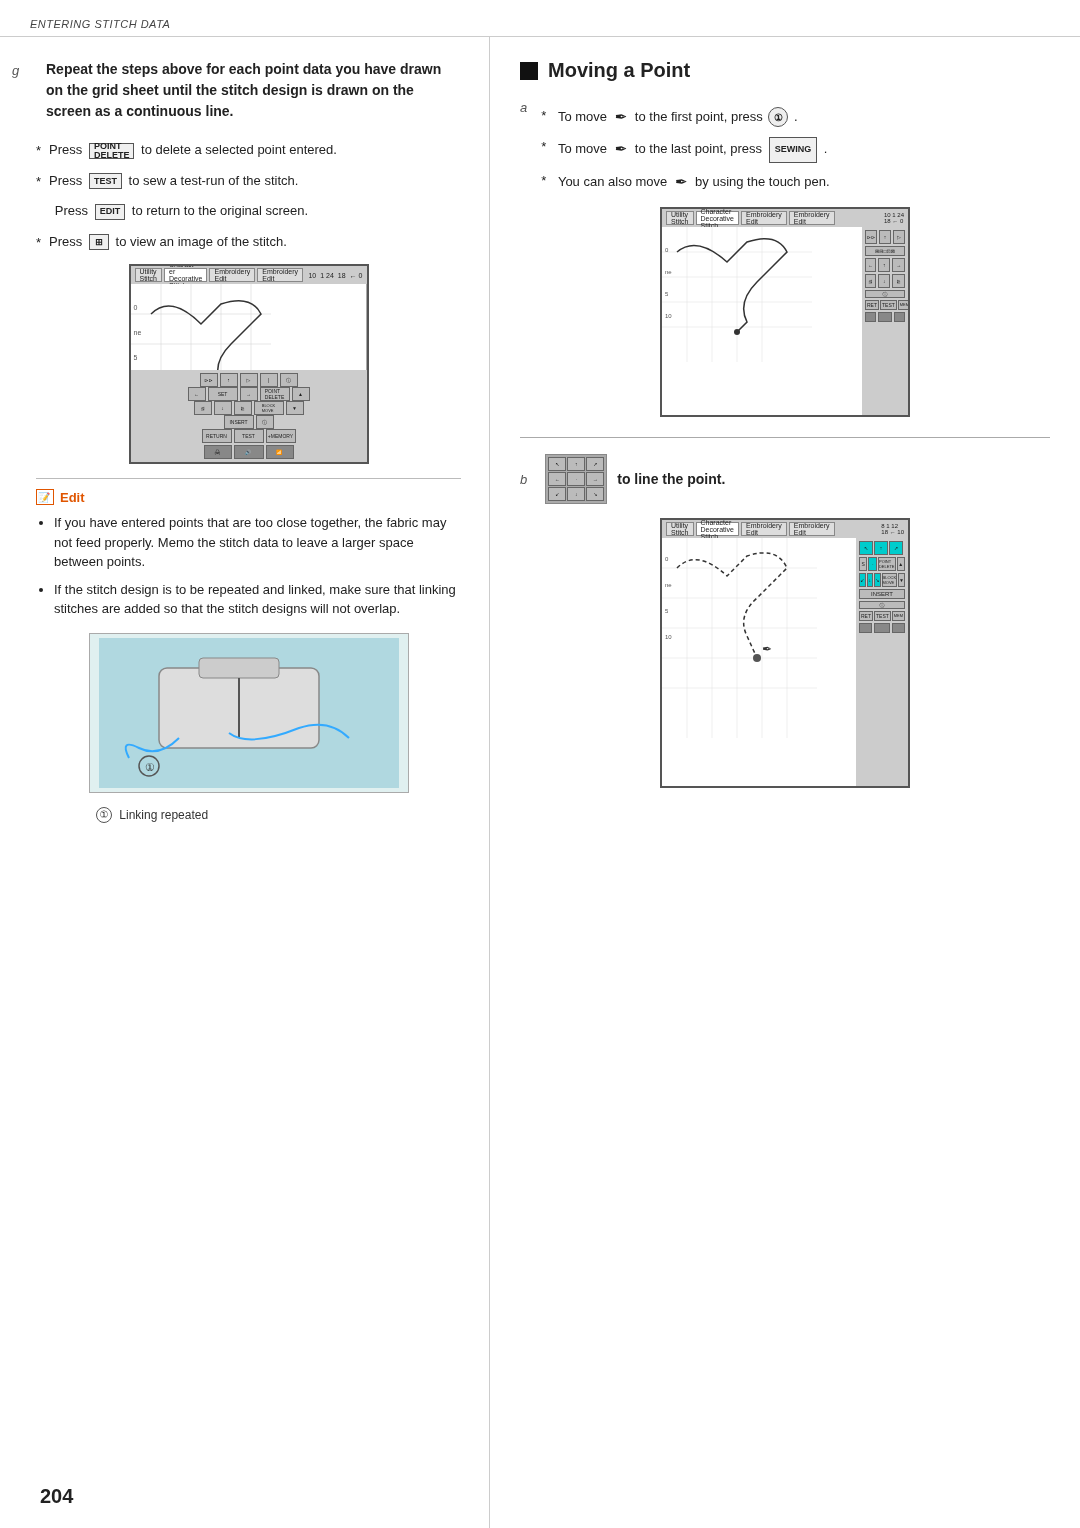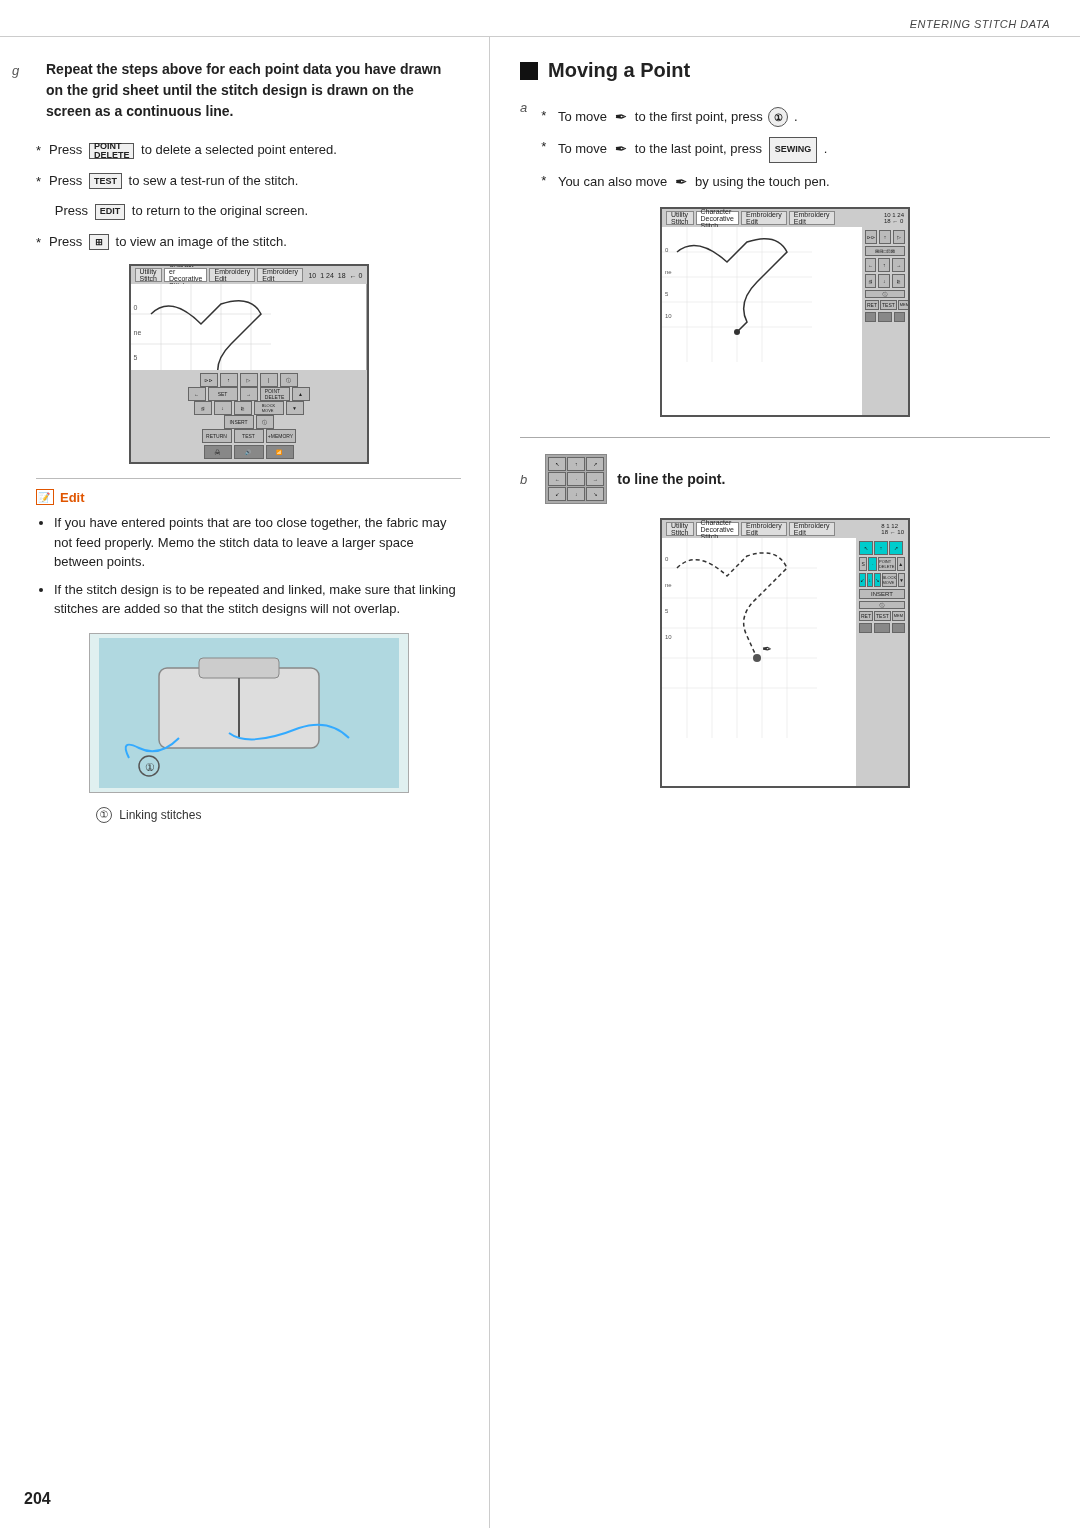--- a/index.html
+++ b/index.html
@@ -19,21 +19,20 @@
       display: flex;
       flex-direction: column;
     }
     .header {
       font-style: italic;
       font-size: 11px;
       color: #444;
       padding: 18px 30px 6px 30px;
       border-bottom: 1px solid #ccc;
       letter-spacing: 0.5px;
-      text-align: right;
     }
     .content-area {
       display: flex;
       flex: 1;
     }
     
     .left-col {
       width: 490px;
       padding: 22px 28px 20px 36px;
       border-right: 1px solid #ccc;
@@ -224,22 +223,22 @@
       border: 1px solid #555;
       border-radius: 50%;
       font-size: 10px;
       margin-right: 4px;
     }
 
     
     .page-num {
       position: absolute;
       bottom: 20px;
-      left: 24px;
-      font-size: 16px;
+      left: 40px;
+      font-size: 20px;
       font-weight: bold;
     }
 
     
     .section-title {
       display: flex;
       align-items: center;
       gap: 10px;
       margin-bottom: 18px;
     }
@@ -525,21 +524,21 @@
 
           <path d="M 130 95 Q 150 110 200 90 Q 230 80 250 100" fill="none" stroke="#3af" stroke-width="2"></path>
           <path d="M 80 100 Q 60 120 40 110 Q 20 100 30 120" fill="none" stroke="#3af" stroke-width="2"></path>
 
           <circle cx="50" cy="128" r="10" fill="none" stroke="#555" stroke-width="1.5"></circle>
           <text x="46" y="133" font-size="11" fill="#333">①</text>
         </svg>
       </div>
       <div class="illustration-caption">
         <span class="circled-num">①</span>
-        <span>Linking stitches</span>
+        <span>Linking repeated</span>
       </div>
 
       <div class="page-num">204</div>
     </div>
 
     <div class="right-col">
 
       <div class="section-title">
         <span class="black-square"></span>
         <span class="section-title-text">Moving a Point</span>

